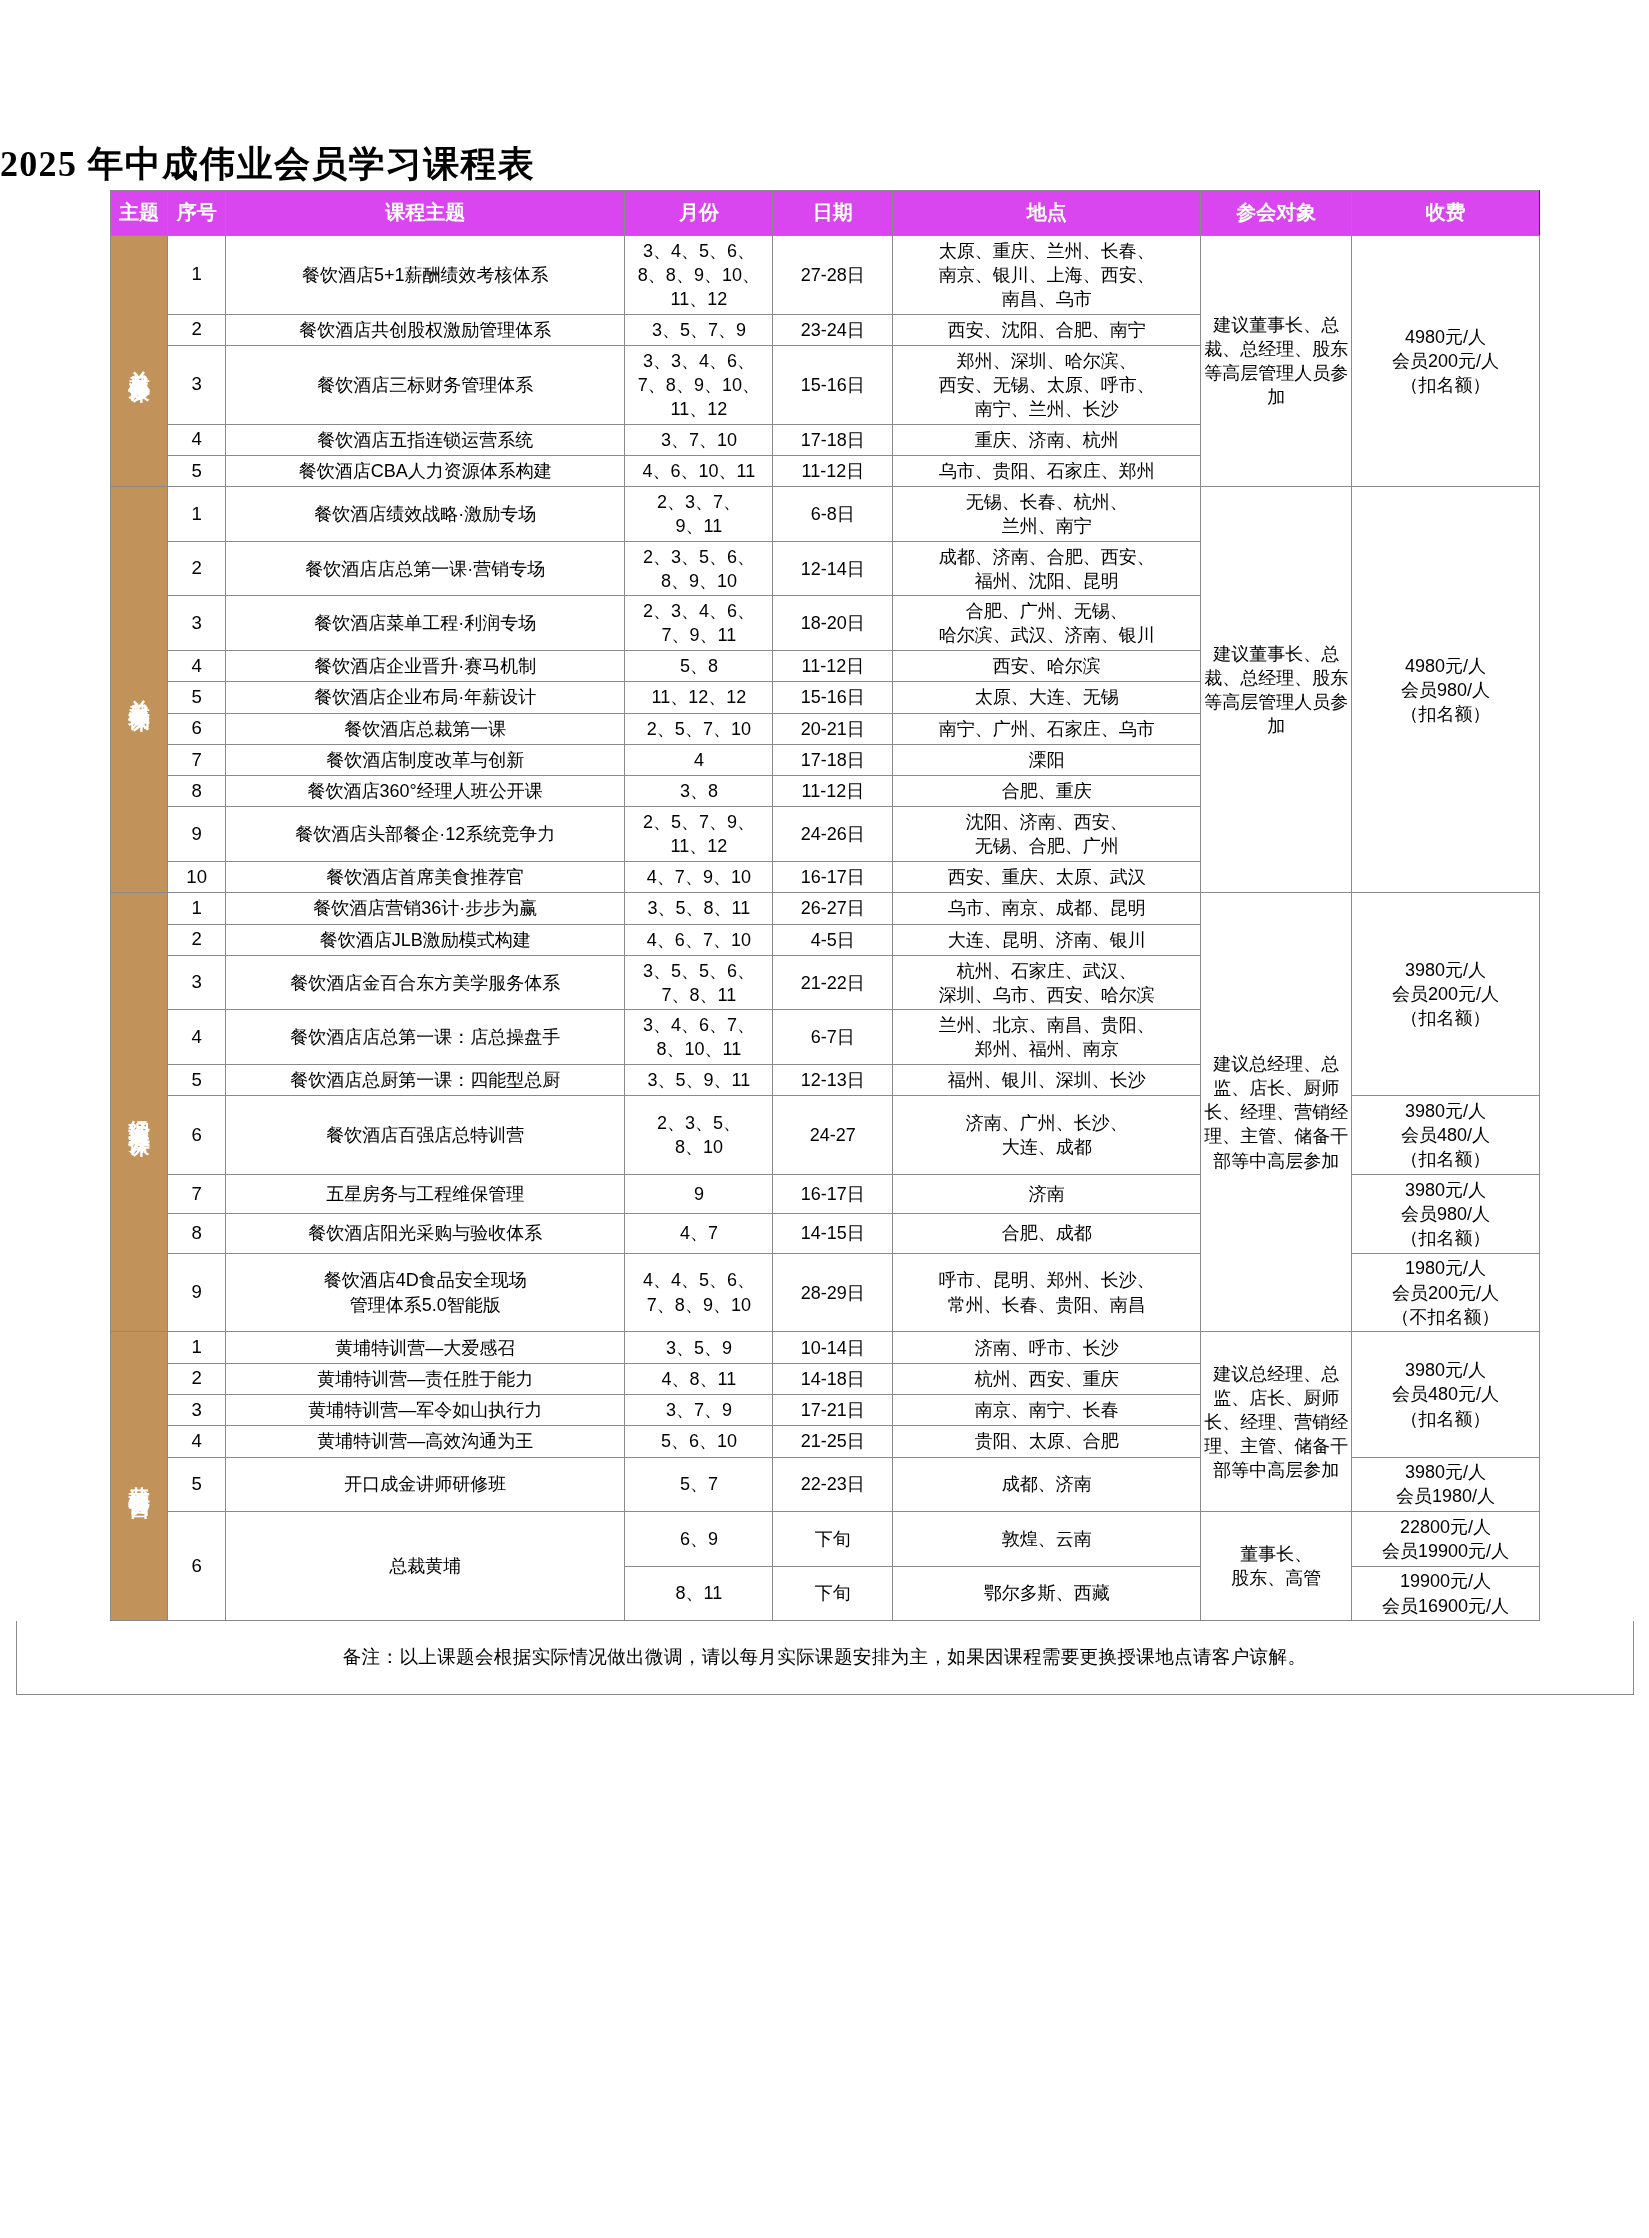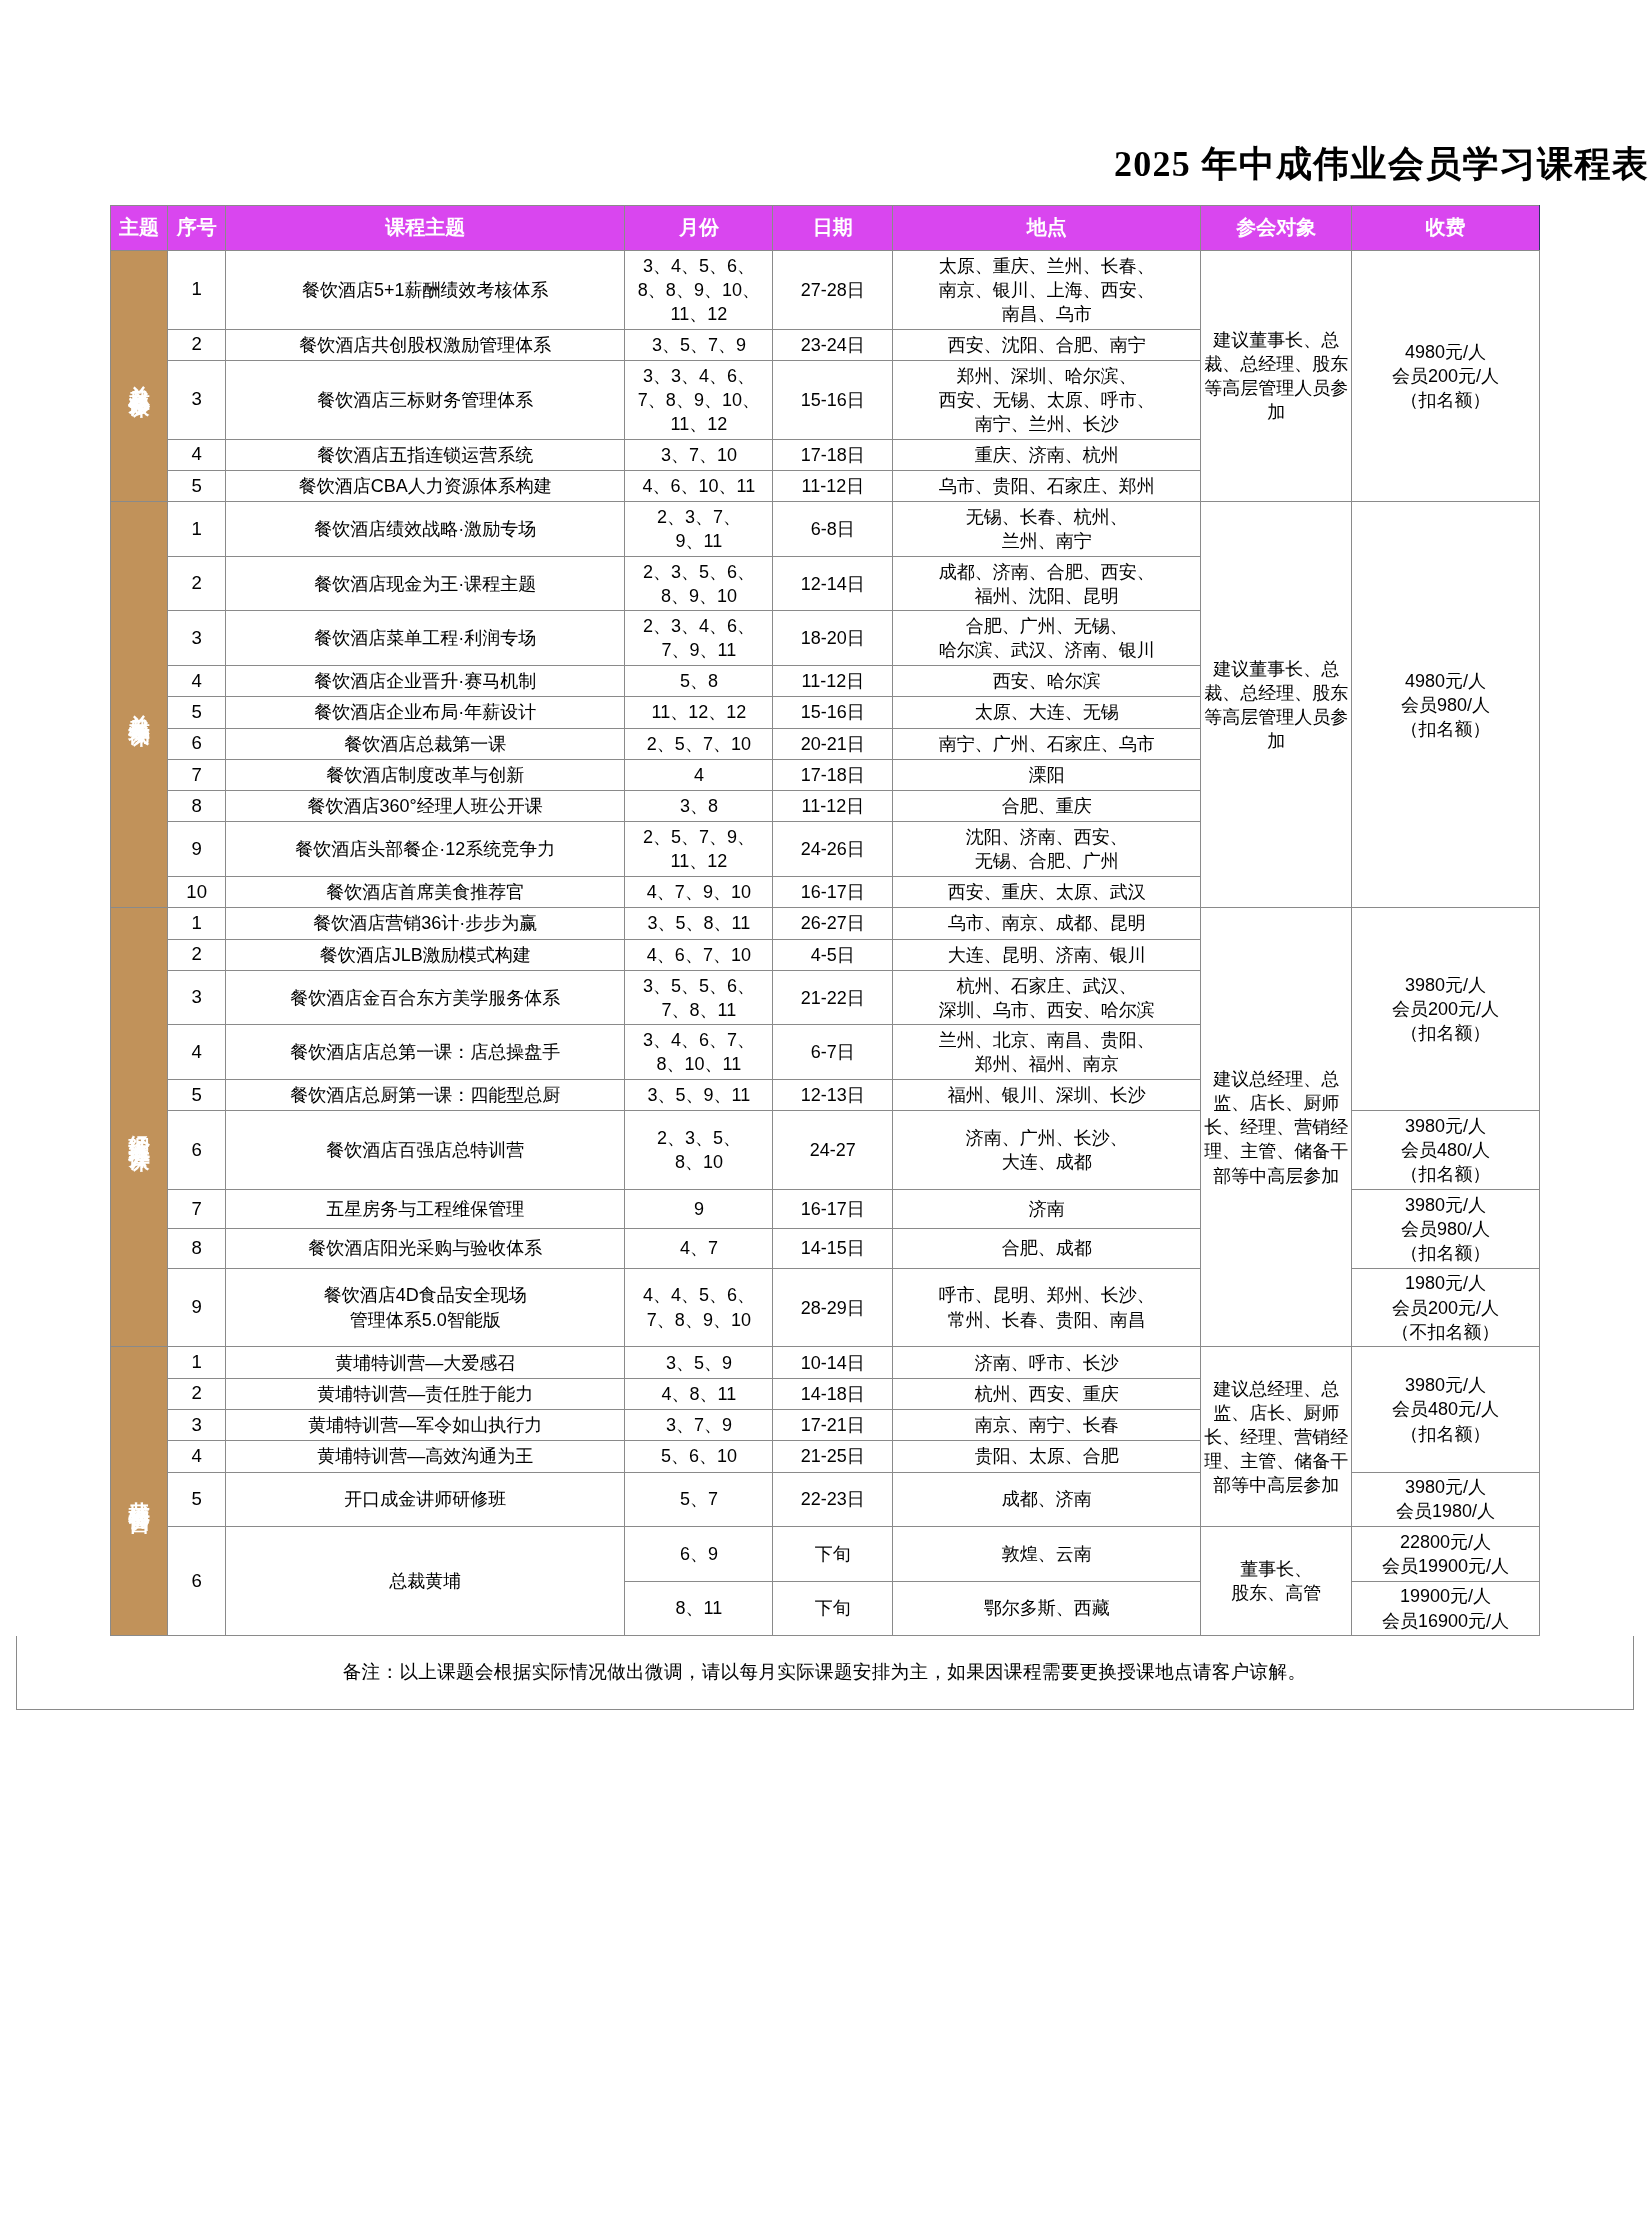--- a/index.html
+++ b/index.html
@@ -9,27 +9,27 @@
     color:#000;
     -webkit-font-smoothing:antialiased;
   }
   .page{
     width:1649px;height:2239px;
     box-sizing:border-box;
     padding:0;
     position:relative;
   }
   .title{
-    text-align:right;
+    text-align:left;
     font-family:"Liberation Serif","DejaVu Serif",serif;
     font-weight:bold;
     font-size:36px;
     letter-spacing:1.3px;
     padding-top:145px;
-    padding-bottom:20px;
+    padding-bottom:5px;
     line-height:1.1;
   }
   .tablewrap{
     margin:0 auto;
     width:1430px;
   }
   table.sched{
     width:1430px;
     border-collapse:collapse;
     table-layout:fixed;
@@ -181,21 +181,21 @@
             <td class="num">1</td>
             <td class="topic">餐饮酒店绩效战略·激励专场</td>
             <td class="month">2、3、7、<br>9、11</td>
             <td class="date">6-8日</td>
             <td class="place">无锡、长春、杭州、<br>兰州、南宁</td>
             <td class="aud" rowspan="10">建议董事长、总裁、总经理、股东等高层管理人员参加</td>
             <td class="fee" rowspan="10">4980元/人<br>会员980/人<br>（扣名额）</td>
           </tr>
           <tr>
             <td class="num">2</td>
-            <td class="topic">餐饮酒店现金为王·课程主题</td>
+            <td class="topic">餐饮酒店店总第一课·营销专场</td>
             <td class="month">2、3、5、6、<br>8、9、10</td>
             <td class="date">12-14日</td>
             <td class="place">成都、济南、合肥、西安、<br>福州、沈阳、昆明</td>
           </tr>
           <tr>
             <td class="num">3</td>
             <td class="topic">餐饮酒店菜单工程·利润专场</td>
             <td class="month">2、3、4、6、<br>7、9、11</td>
             <td class="date">18-20日</td>
             <td class="place">合肥、广州、无锡、<br>哈尔滨、武汉、济南、银川</td>

